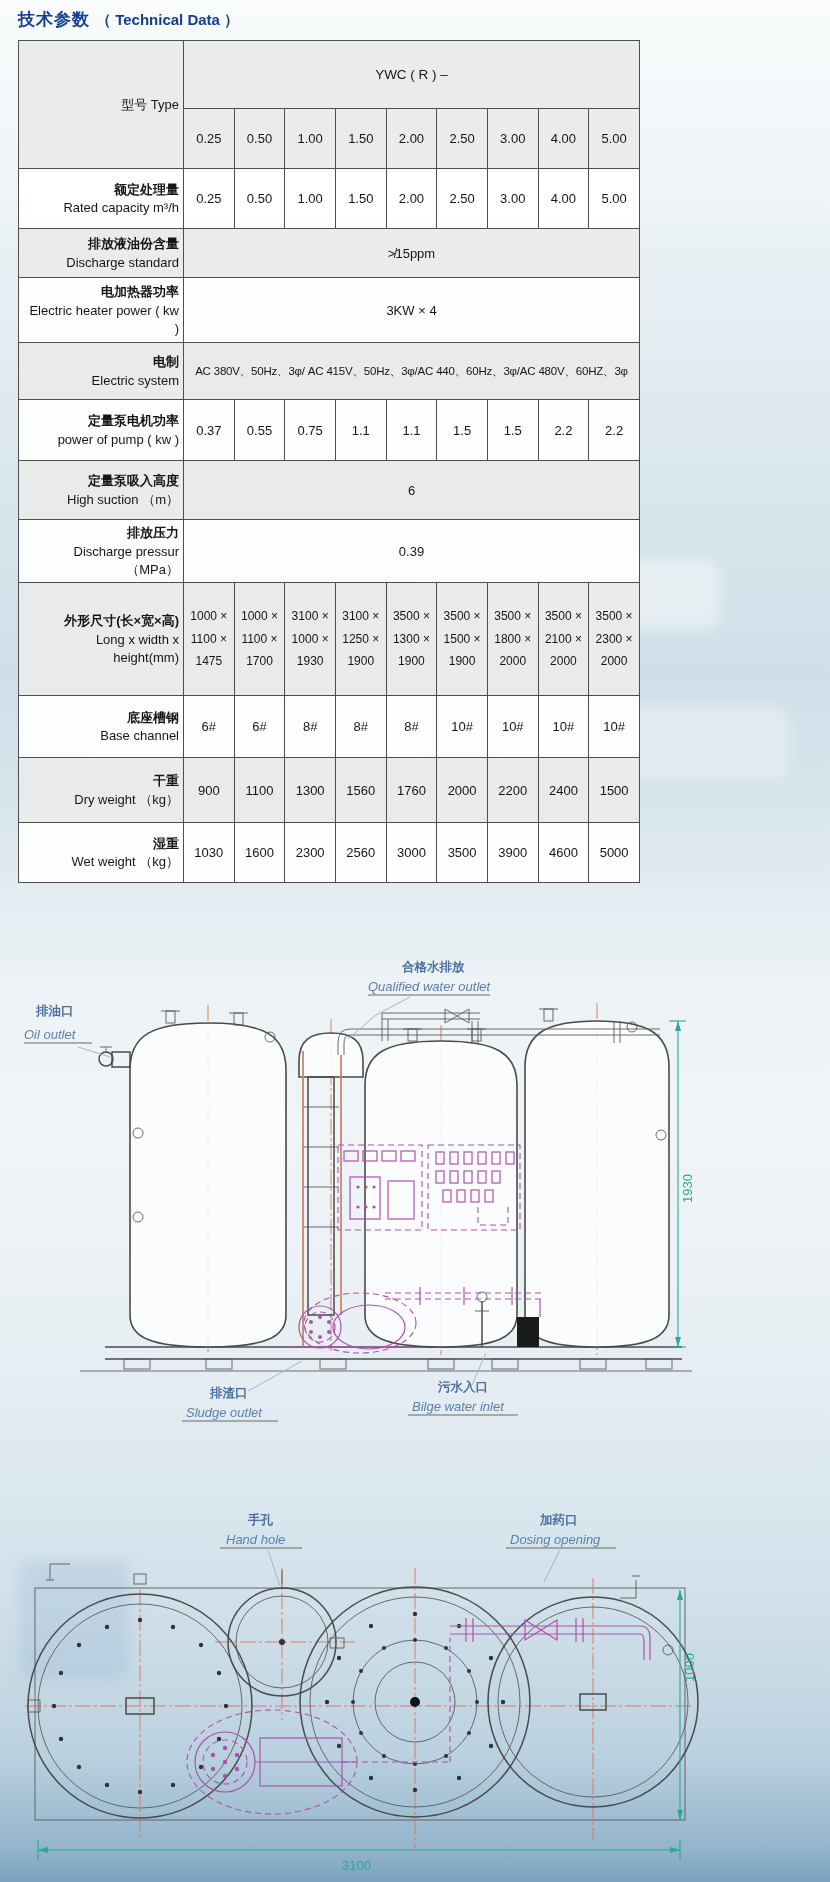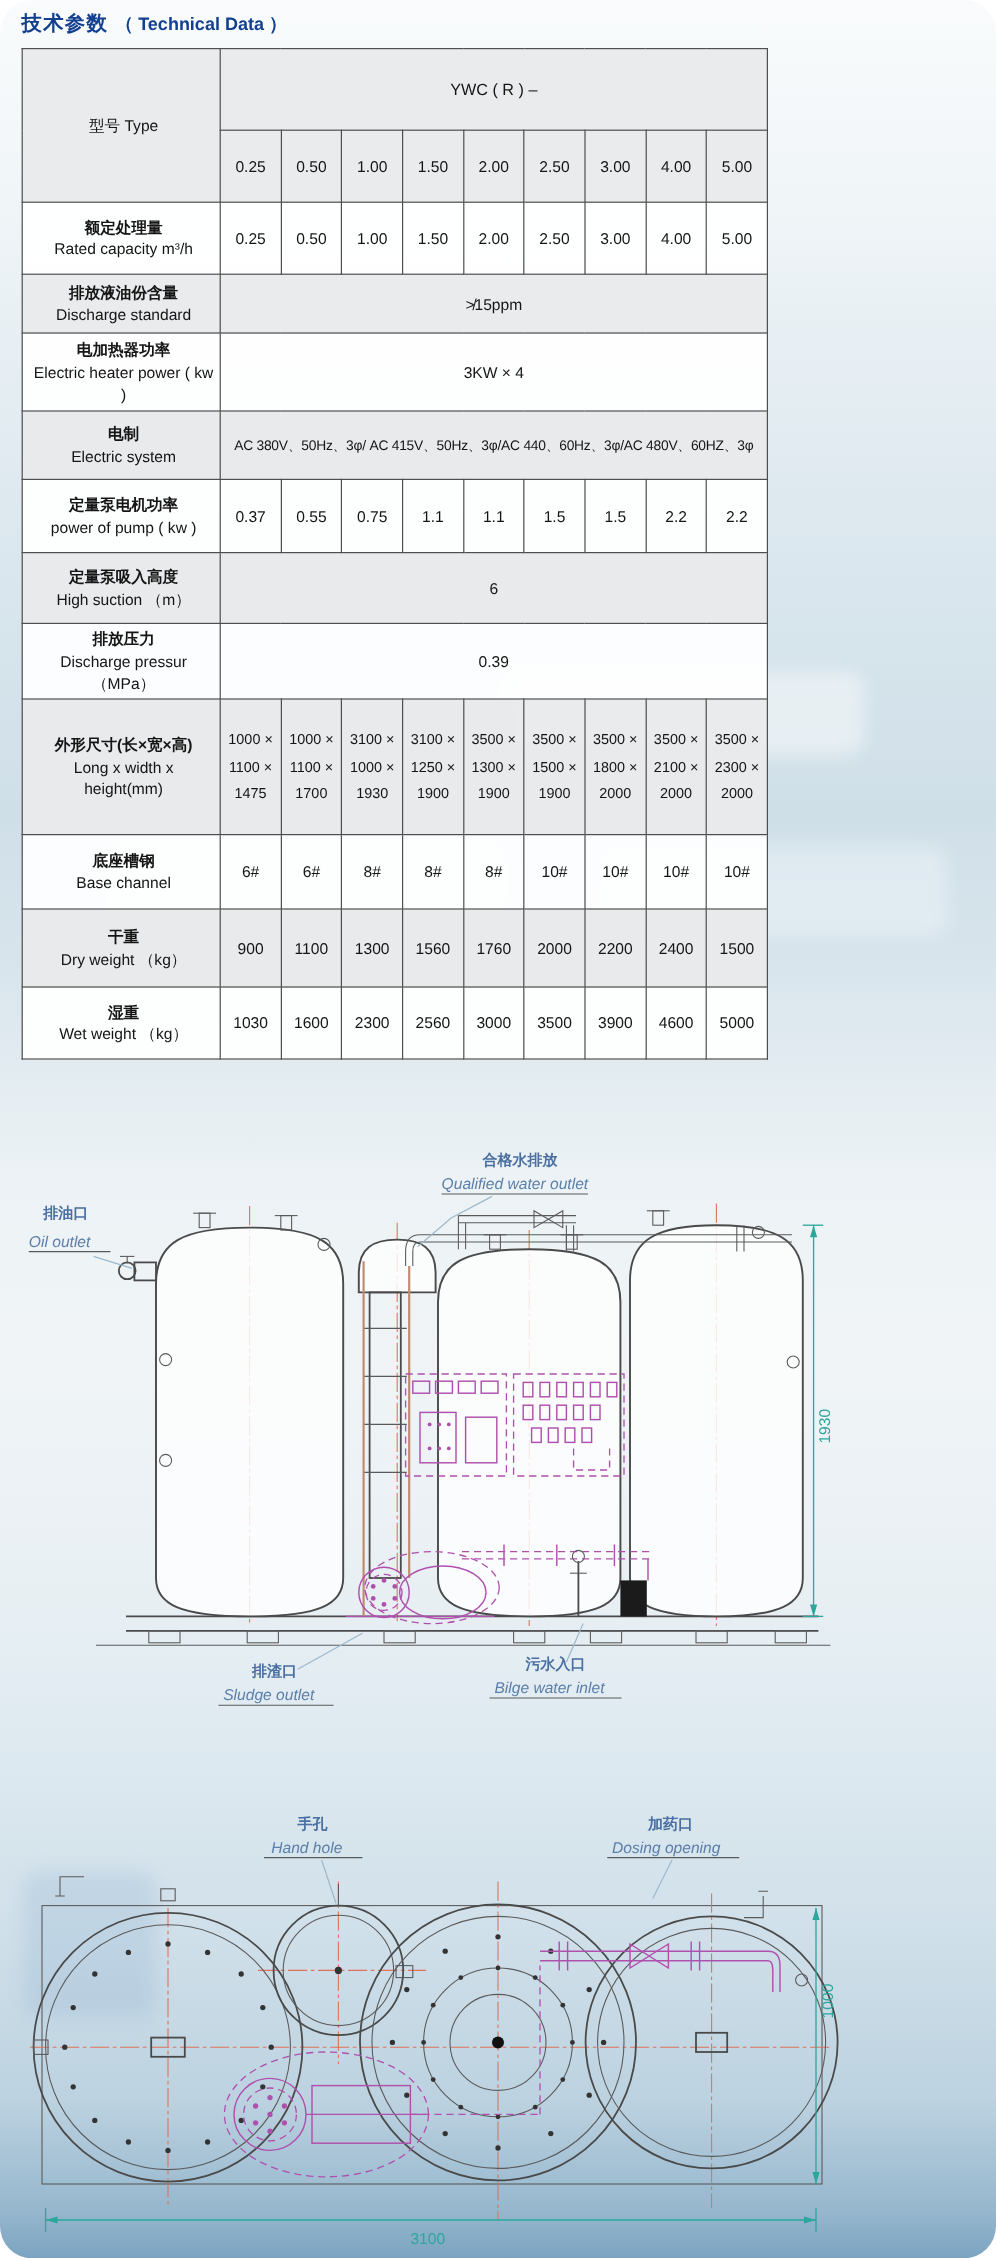--- a/index.html
+++ b/index.html
@@ -3,33 +3,32 @@
 <meta charset="utf-8">
 <style>
   html,body{margin:0;padding:0;}
   .page{
     position:relative;width:830px;height:1882px;overflow:hidden;
     font-family:"Liberation Sans",sans-serif;
     background:linear-gradient(180deg,
       #f9fbfc 0%, #f1f6f8 8%, #e6eef3 16%, #d9e6ed 26%, #cfdfe8 36%,
       #d7e4ec 42%, #ecf2f5 52%, #f0f4f7 60%, #e9f0f4 70%, #dde9f0 78%,
       #cfdfe9 86%, #bcd2e0 93%, #95b6cd 98%, #7ba3c0 100%);
-    border-radius:27px;
   }
   .blob{position:absolute;filter:blur(7px);border-radius:14px;}
   
   .title-row{position:absolute;left:18px;top:8px;white-space:nowrap;}
   .tzh{font-size:17px;font-weight:bold;color:#123f8f;letter-spacing:1px;}
   .ten{font-size:15px;font-weight:bold;color:#123f8f;margin-left:6px;}
   
   table.spec{position:absolute;left:18px;top:40px;width:622px;border-collapse:collapse;table-layout:fixed;}
   table.spec th,table.spec td{border:1.6px solid #4e4e4e;font-size:13px;color:#151515;font-weight:normal;}
   table.spec .g{background:rgba(233,234,235,0.95);}
   table.spec .w{background:rgba(255,255,255,0.93);}
-  table.spec .lbl{width:152px;text-align:center;padding:3px 4px 3px 8px;}
+  table.spec .lbl{width:152px;text-align:right;padding:3px 4px 3px 8px;}
   table.spec .lbl .zh{font-weight:bold;font-size:13px;line-height:1.5;}
   table.spec .lbl .en{font-size:13px;line-height:1.4;}
   table.spec .val{text-align:center;}
   table.spec .series{text-align:center;font-size:13.5px;}
   table.spec .mcell{text-align:center;}
   table.spec .dims-cell{font-size:12px;line-height:1.9;white-space:pre-line;}
   table.spec .longtext{font-size:11.5px;letter-spacing:-0.2px;padding:0 4px;}
   
   svg{position:absolute;}
   .outline{fill:none;stroke:#4a4a4a;stroke-width:1.5;}

